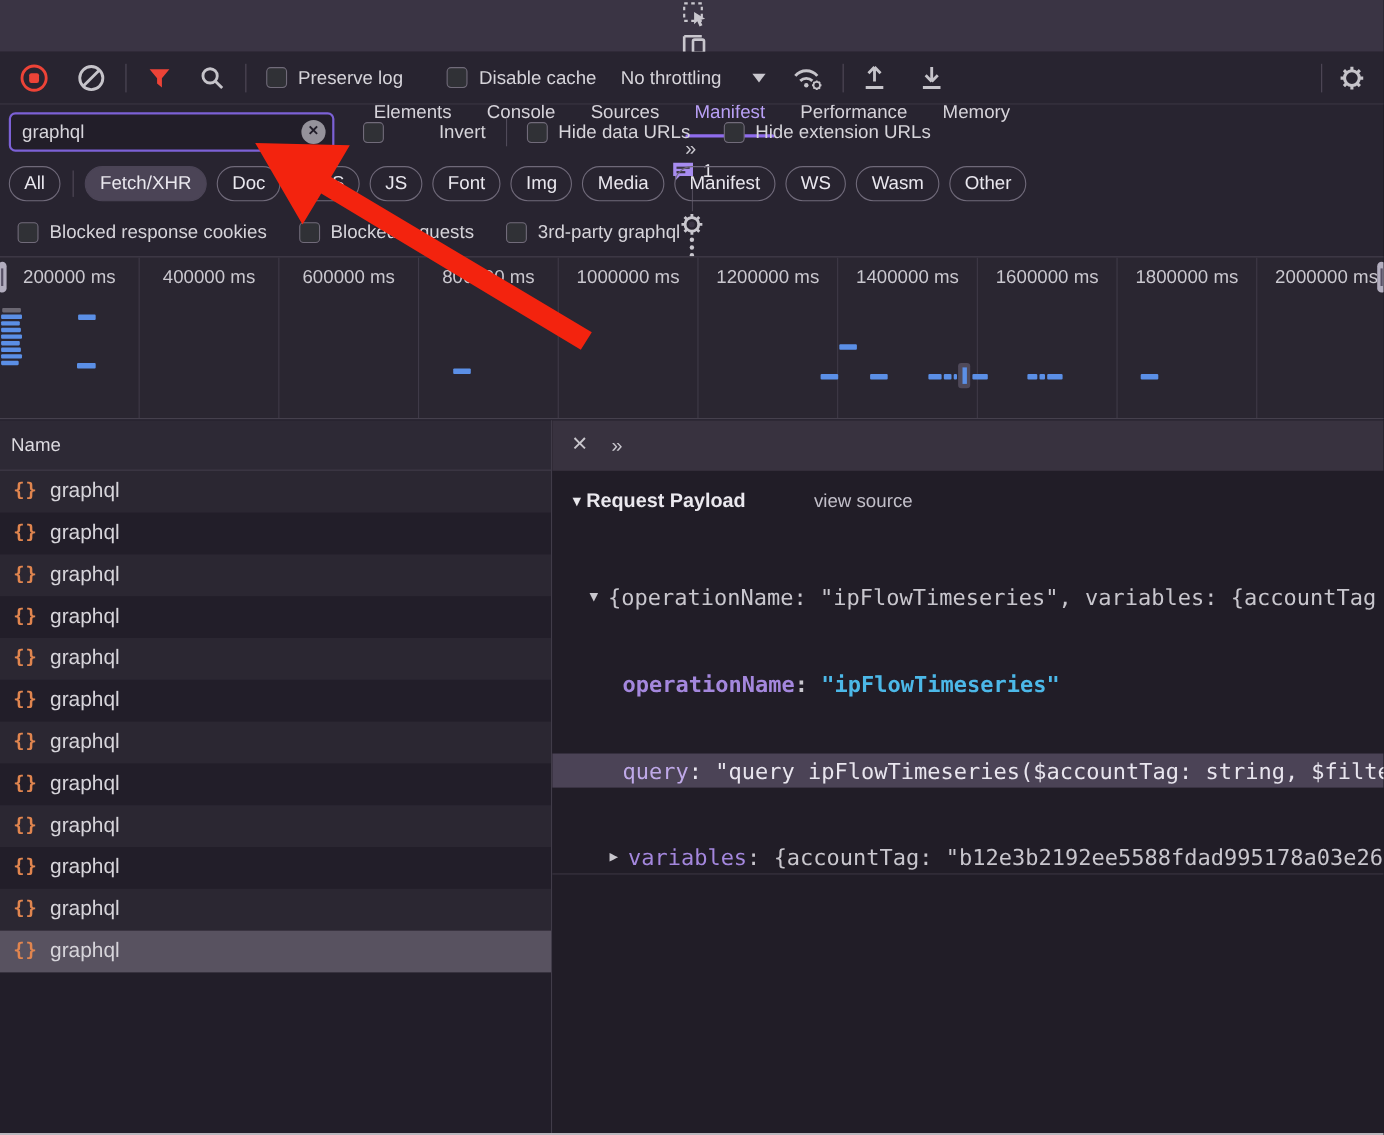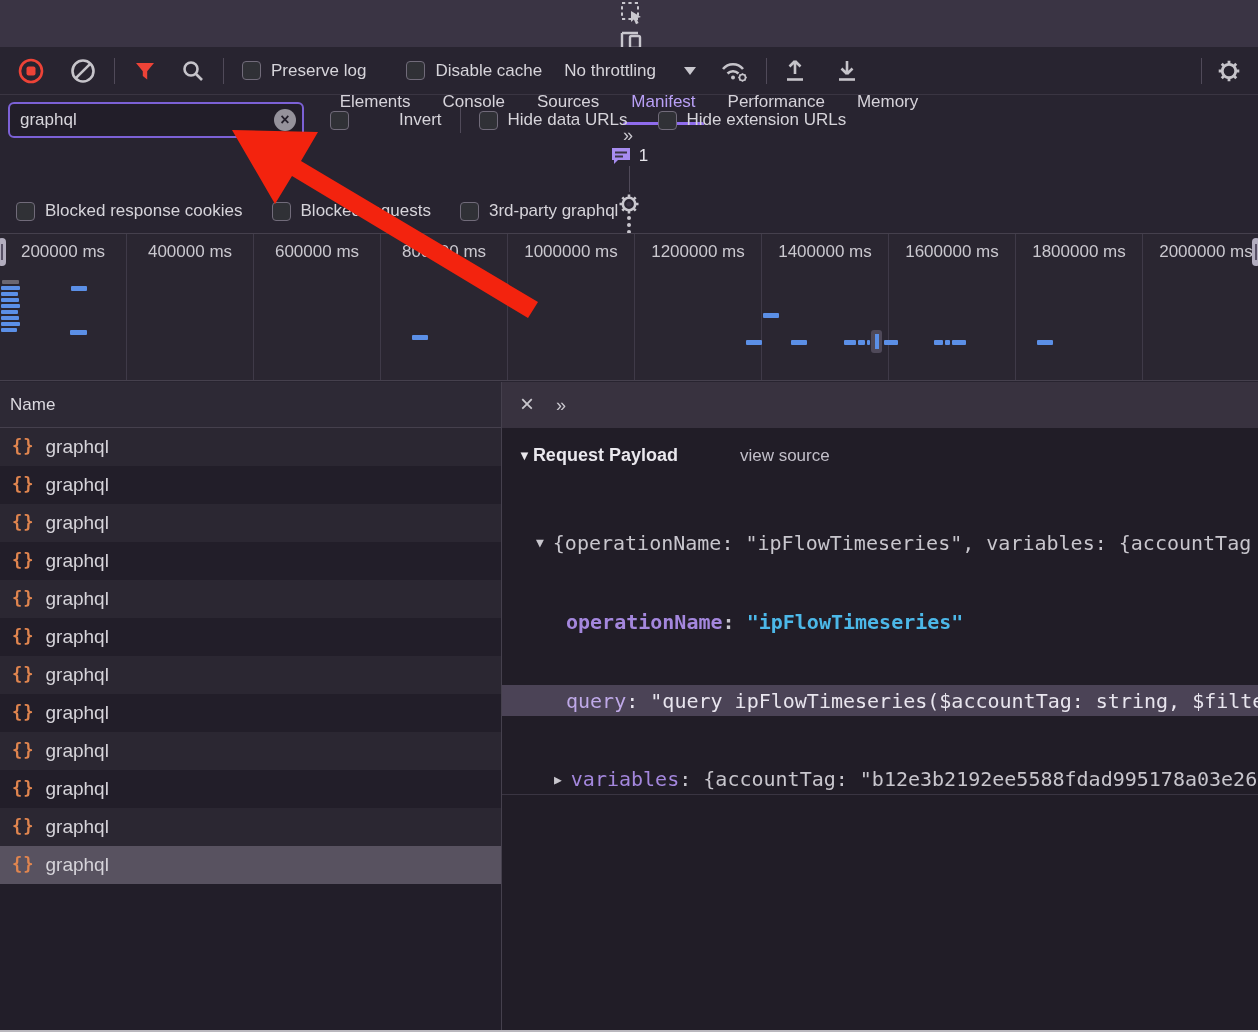--- a/index.html
+++ b/index.html
@@ -262,20 +262,35 @@
     <div class="cb-group">
       <span class="cb"></span>
       <span class="cb-label">Hide data URLs</span>
     </div>
     <div class="cb-group" style="margin-left:30px;">
       <span class="cb"></span>
       <span class="cb-label">Hide extension URLs</span>
     </div>
   </div>
 
+  <div class="chiprow" id="chip-row">
+      <div class="chip">All</div>
+      <div class="chip-sep"></div>
+      <div class="chip selected">Fetch/XHR</div>
+      <div class="chip">Doc</div>
+      <div class="chip">CSS</div>
+      <div class="chip">JS</div>
+      <div class="chip">Font</div>
+      <div class="chip">Img</div>
+      <div class="chip">Media</div>
+      <div class="chip">Manifest</div>
+      <div class="chip">WS</div>
+      <div class="chip">Wasm</div>
+      <div class="chip">Other</div>
+    </div>
 
   <div class="optrow">
     <div class="cb-group">
       <span class="cb"></span>
       <span class="cb-label">Blocked response cookies</span>
     </div>
     <div class="cb-group">
       <span class="cb"></span>
       <span class="cb-label">Blocked requests</span>
     </div>

